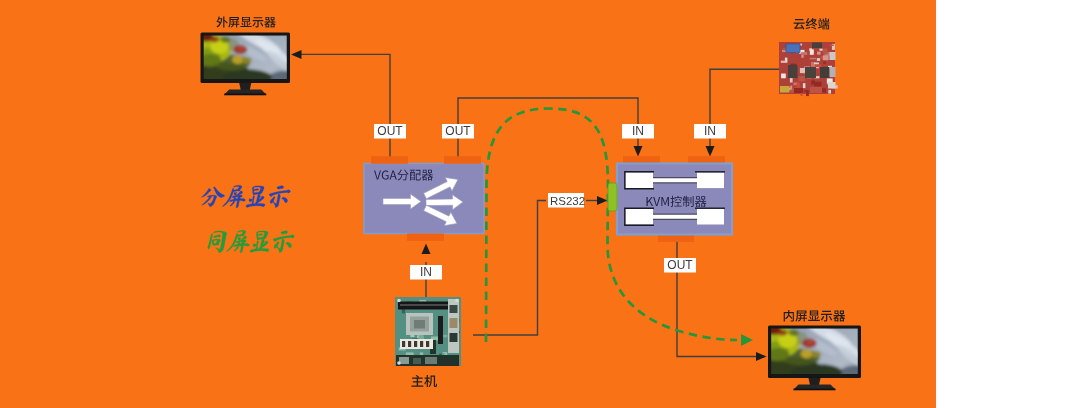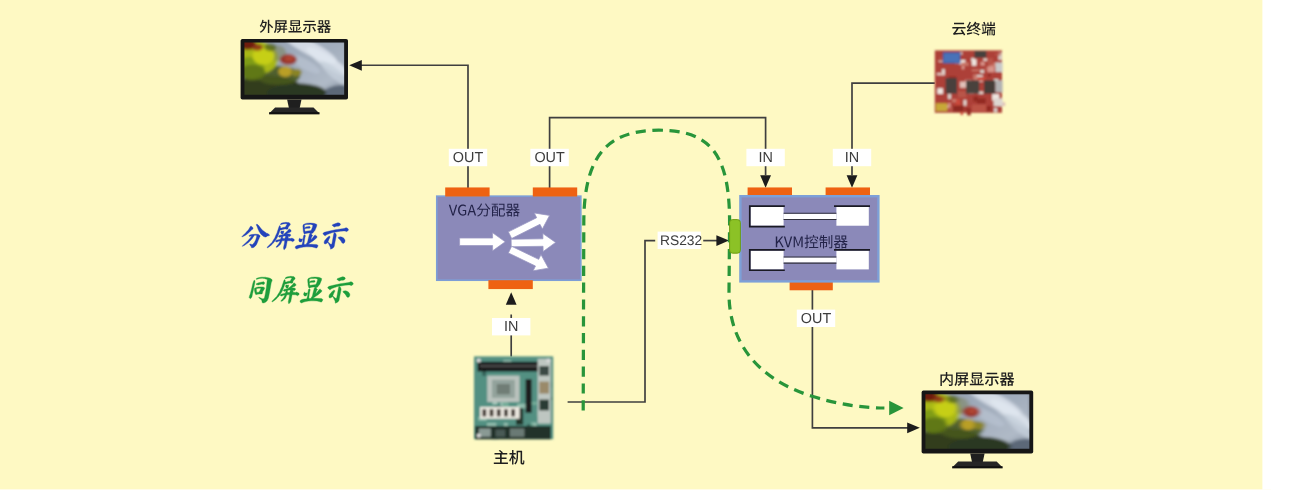--- a/index.html
+++ b/index.html
@@ -1,14 +1,14 @@
 <!DOCTYPE html>
 <html><head><meta charset="utf-8"><title>d</title>
 <style>html,body{margin:0;padding:0;background:#ffffff;}
-#c{position:relative;width:1052px;height:408px;background:#fef9c3;overflow:hidden;}</style>
+#c{position:relative;width:936px;height:408px;background:#f97316;overflow:hidden;}</style>
 </head><body>
 <div id="c">
 <svg width="1080" height="408" viewBox="0 0 1080 408">
 <defs>
 <filter id="b1" x="-20%" y="-20%" width="140%" height="140%">
           <feGaussianBlur stdDeviation="1.8"></feGaussianBlur>
         </filter>
 <filter id="b2" x="-20%" y="-20%" width="140%" height="140%">
           <feGaussianBlur stdDeviation="0.7"></feGaussianBlur>
         </filter>

